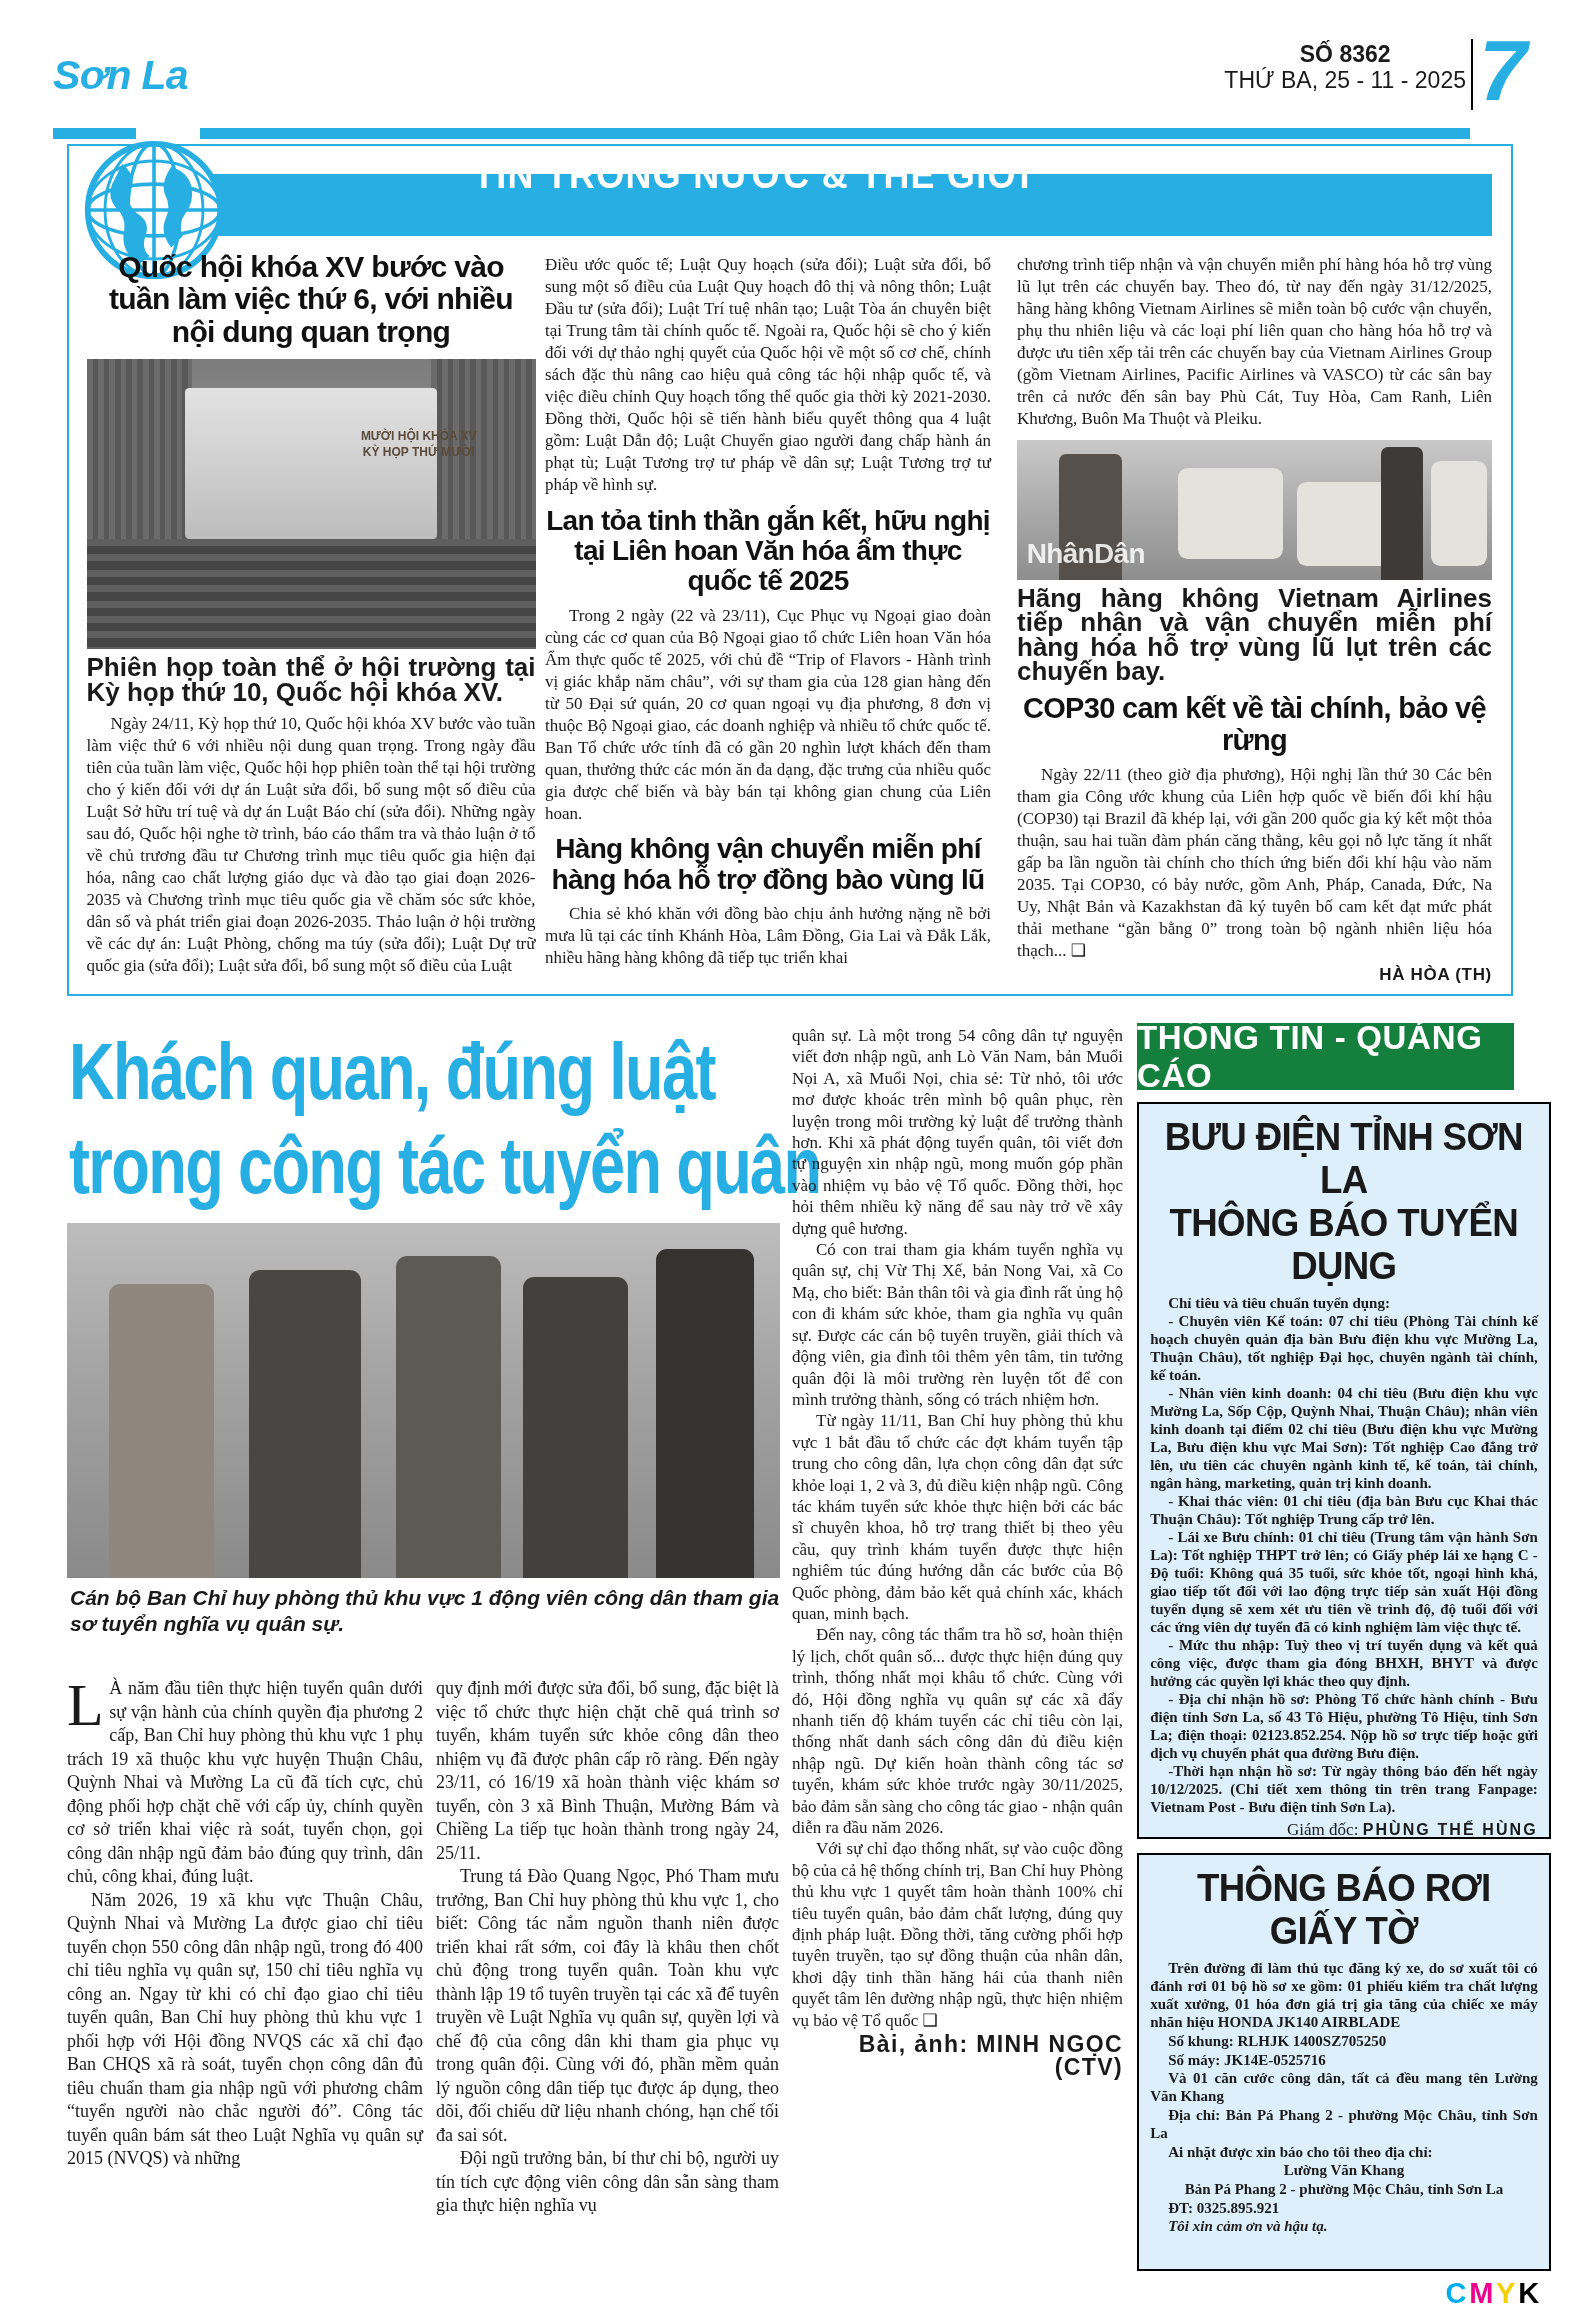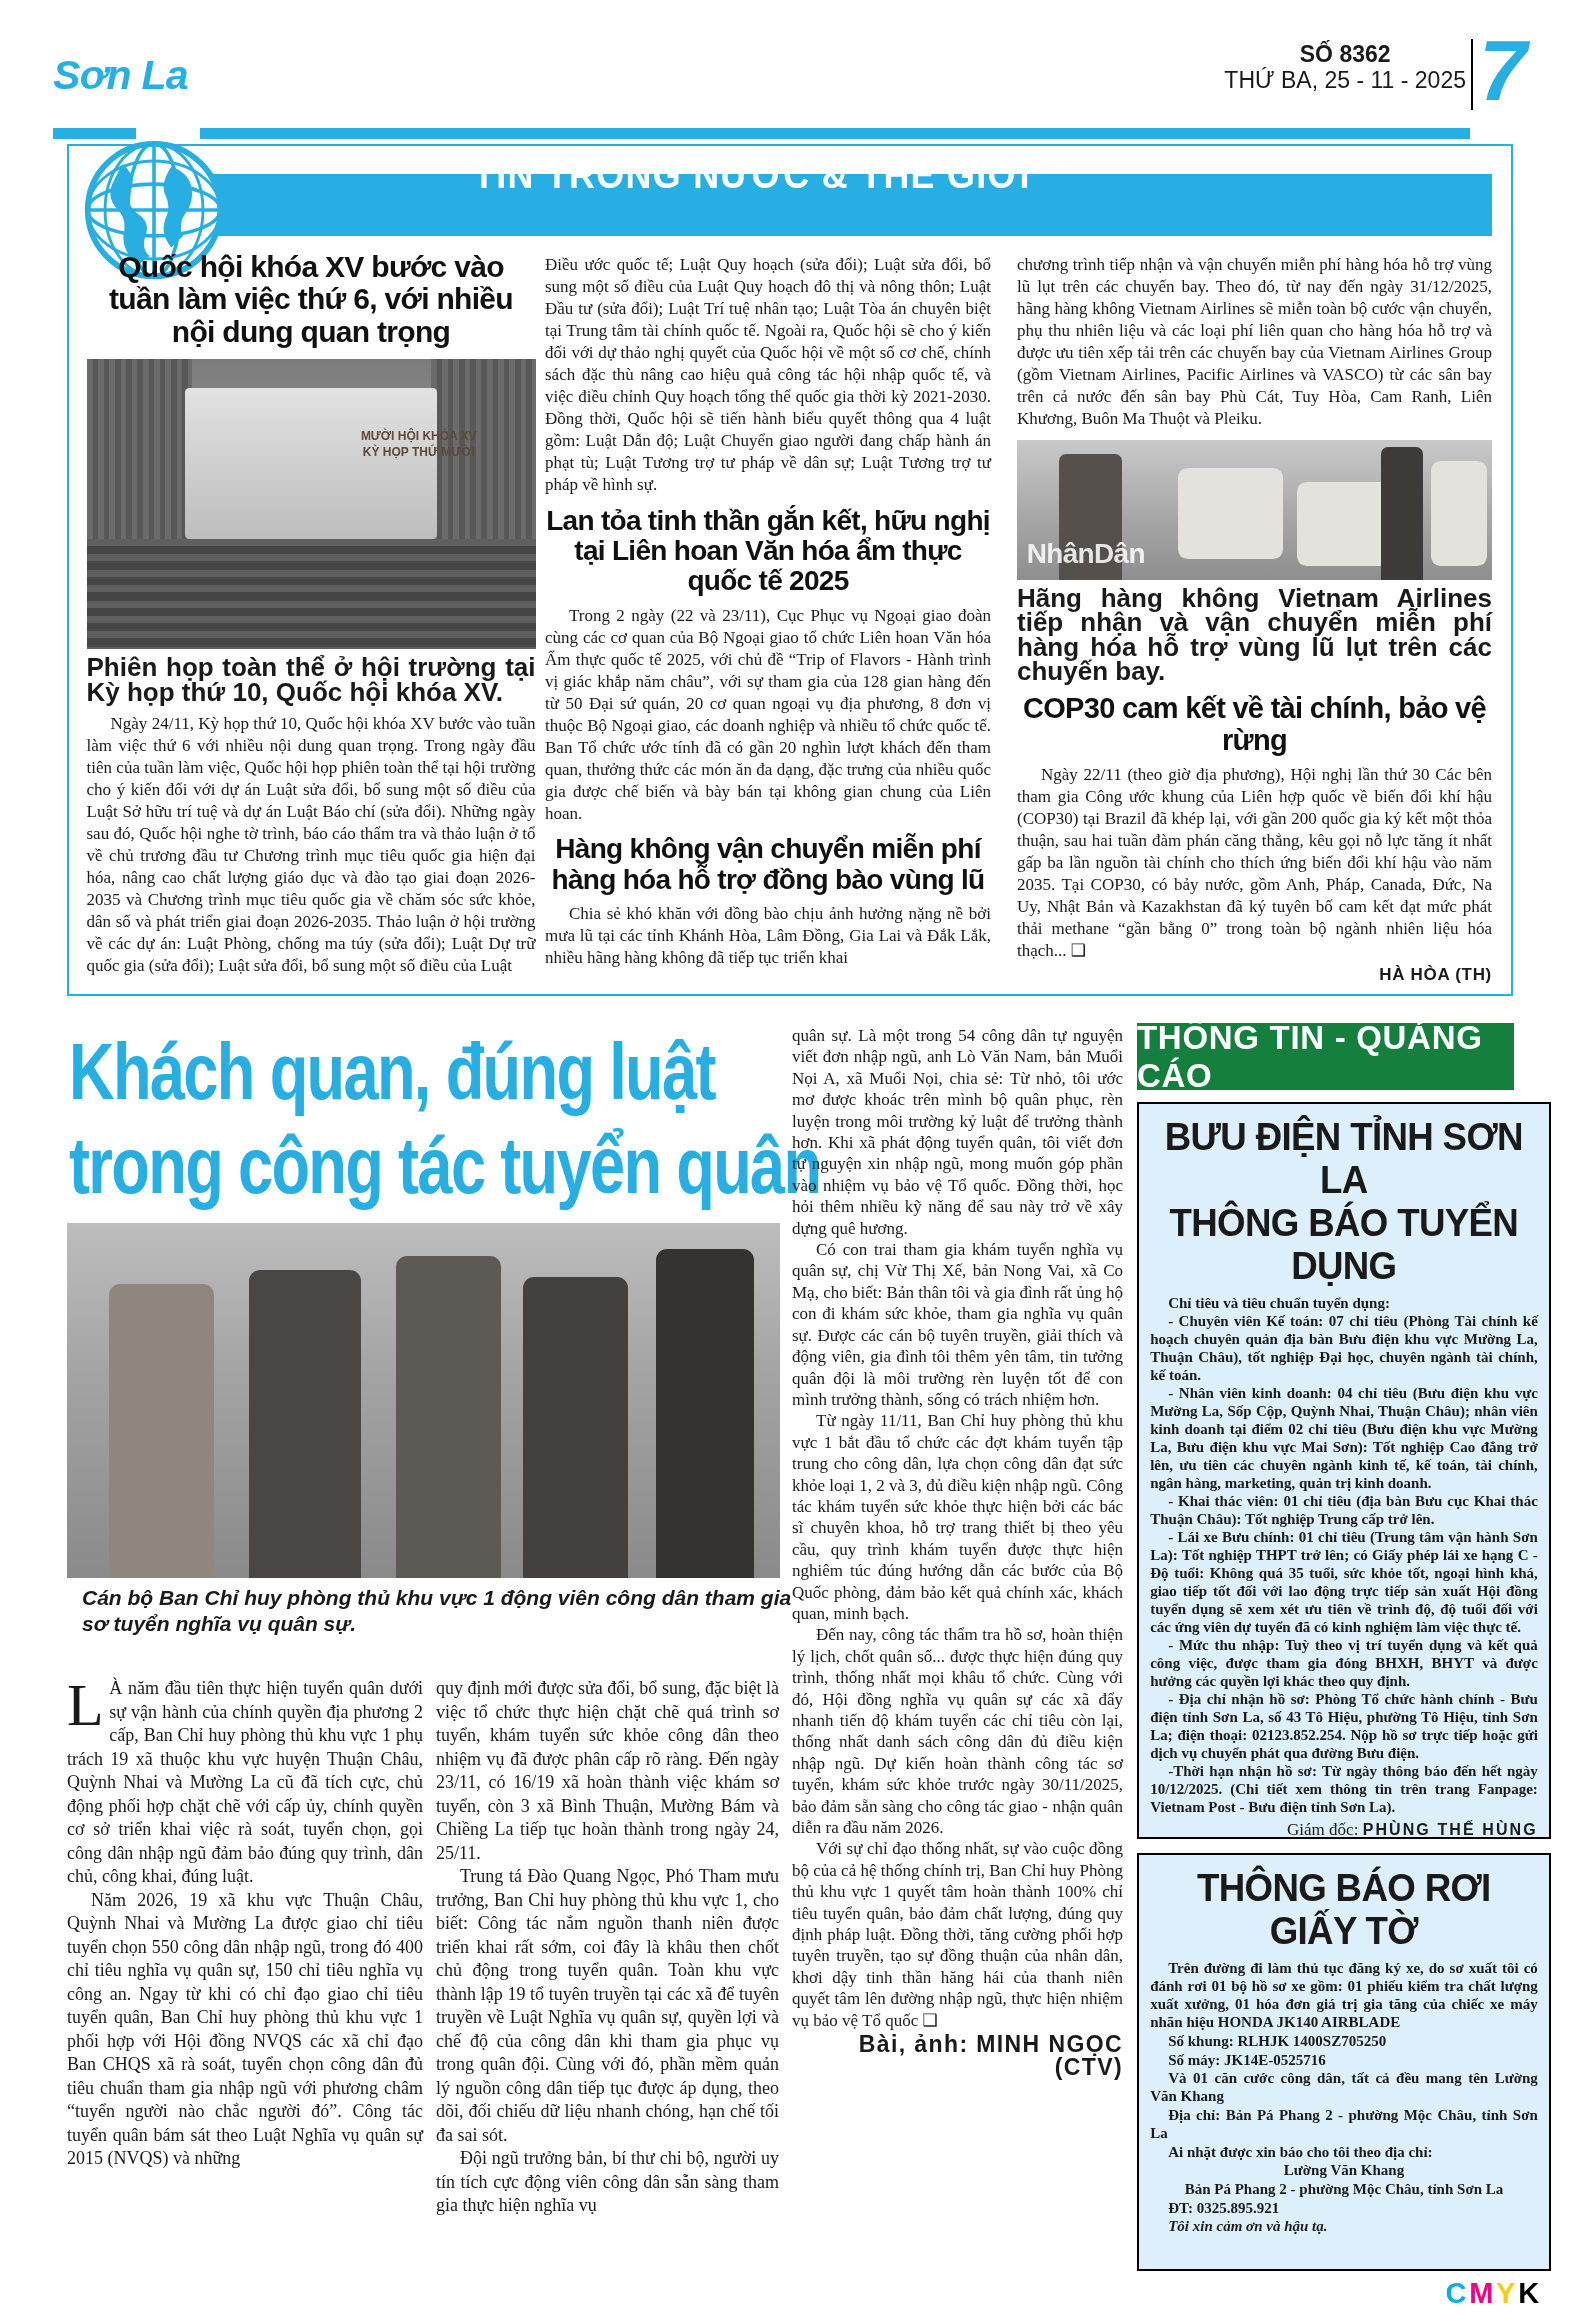--- a/index.html
+++ b/index.html
@@ -46,21 +46,21 @@
   .photo-cargo { width:475px; height:140px; margin-top:9.8px; background:linear-gradient(180deg,#c9c9c9,#a7a7a7 55%,#8e8e8e); }
   .sack { position:absolute; background:#e4e2dc; border-radius:9.8px; }
   .worker { position:absolute; background:#55504c; border-radius:7px 7px 0 0; }
   .watermark { position:absolute; left:9.8px; bottom:9.8px; font-family:"Liberation Sans",sans-serif; font-weight:bold; font-size:28px; color:rgba(255,255,255,.85); letter-spacing:-0.7px; }
   .photo-recruits { position:absolute; left:67px; top:1223px; width:713px; height:355px; background:linear-gradient(180deg,#bdbdbd 0%,#a5a5a5 40%,#8a8a8a 100%); }
   .recruit { position:absolute; bottom:0; border-radius:11.2px 11.2px 0 0; }
 
   
   .feat-head { position:absolute; left:69px; top:1025px; width:722px; font-family:"Liberation Sans",sans-serif; font-weight:bold; font-size:79px; line-height:94px; color:#27aee3; letter-spacing:-2.1px; white-space:nowrap; }
   .feat-head span { display:inline-block; transform:scaleX(.8); transform-origin:0 0; }
-  .feat-caption { position:absolute; left:82px; top:1585px; width:713px; font-family:"Liberation Sans",sans-serif; font-weight:bold; font-style:italic; font-size:21px; line-height:26px; }
+  .feat-caption { position:absolute; left:70px; top:1585px; width:713px; font-family:"Liberation Sans",sans-serif; font-weight:bold; font-style:italic; font-size:21px; line-height:26px; }
   .feat-col { position:absolute; font-size:18px; line-height:23.5px; text-align:justify; }
   .feat-col p { text-indent:24px; }
   .feat-col p.noind { text-indent:0; }
   .feat-col1 { left:67px;  top:1677px; width:356px; height:590px; }
   .feat-col2 { left:436px; top:1677px; width:343px; height:590px; }
   .feat-col3 { left:792px; top:1025px; width:331px; height:1114px; font-size:17px; line-height:21.4px; }
   .dropcap { float:left; font-size:60px; line-height:49px; padding:4.2px 5.6px 0 0; font-weight:normal; }
   .feat-byline { text-align:right; font-size:17.5px; margin-top:2.8px; }
   .feat-byline b { font-family:"Liberation Sans",sans-serif; font-size:23px; letter-spacing:1.4px; }
 

